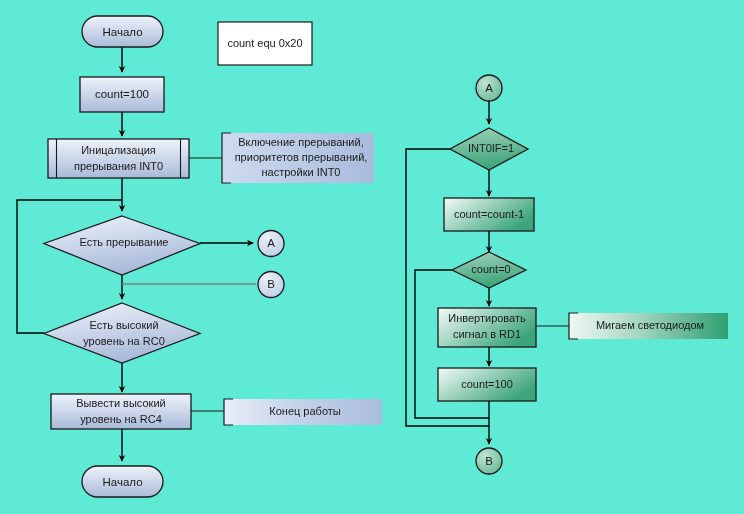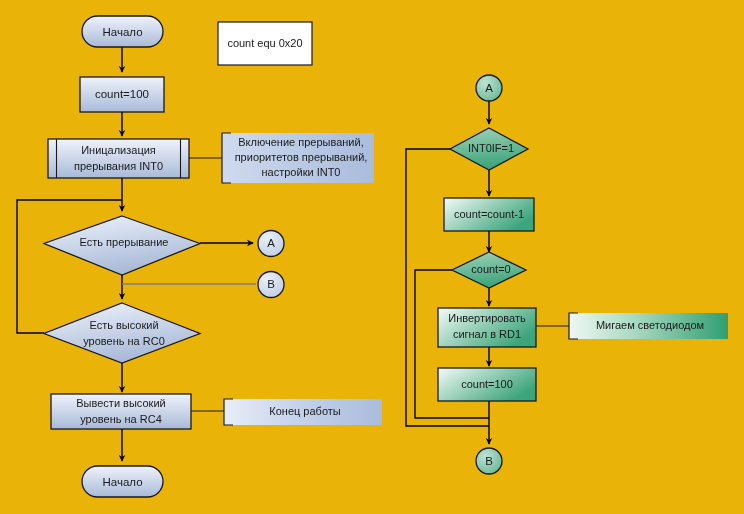--- a/index.html
+++ b/index.html
@@ -4,21 +4,21 @@
 <style>
   html, body {
     margin: 0;
     padding: 0;
     background: #ffffff;
   }
   #canvas {
     position: relative;
     width: 744px;
     height: 514px;
-    background: #eab308;
+    background: #5eead4;
     font-family: "Liberation Sans", sans-serif;
     overflow: hidden;
   }
   svg#flow {
     position: absolute;
     left: 0;
     top: 0;
     width: 744px;
     height: 514px;
   }

